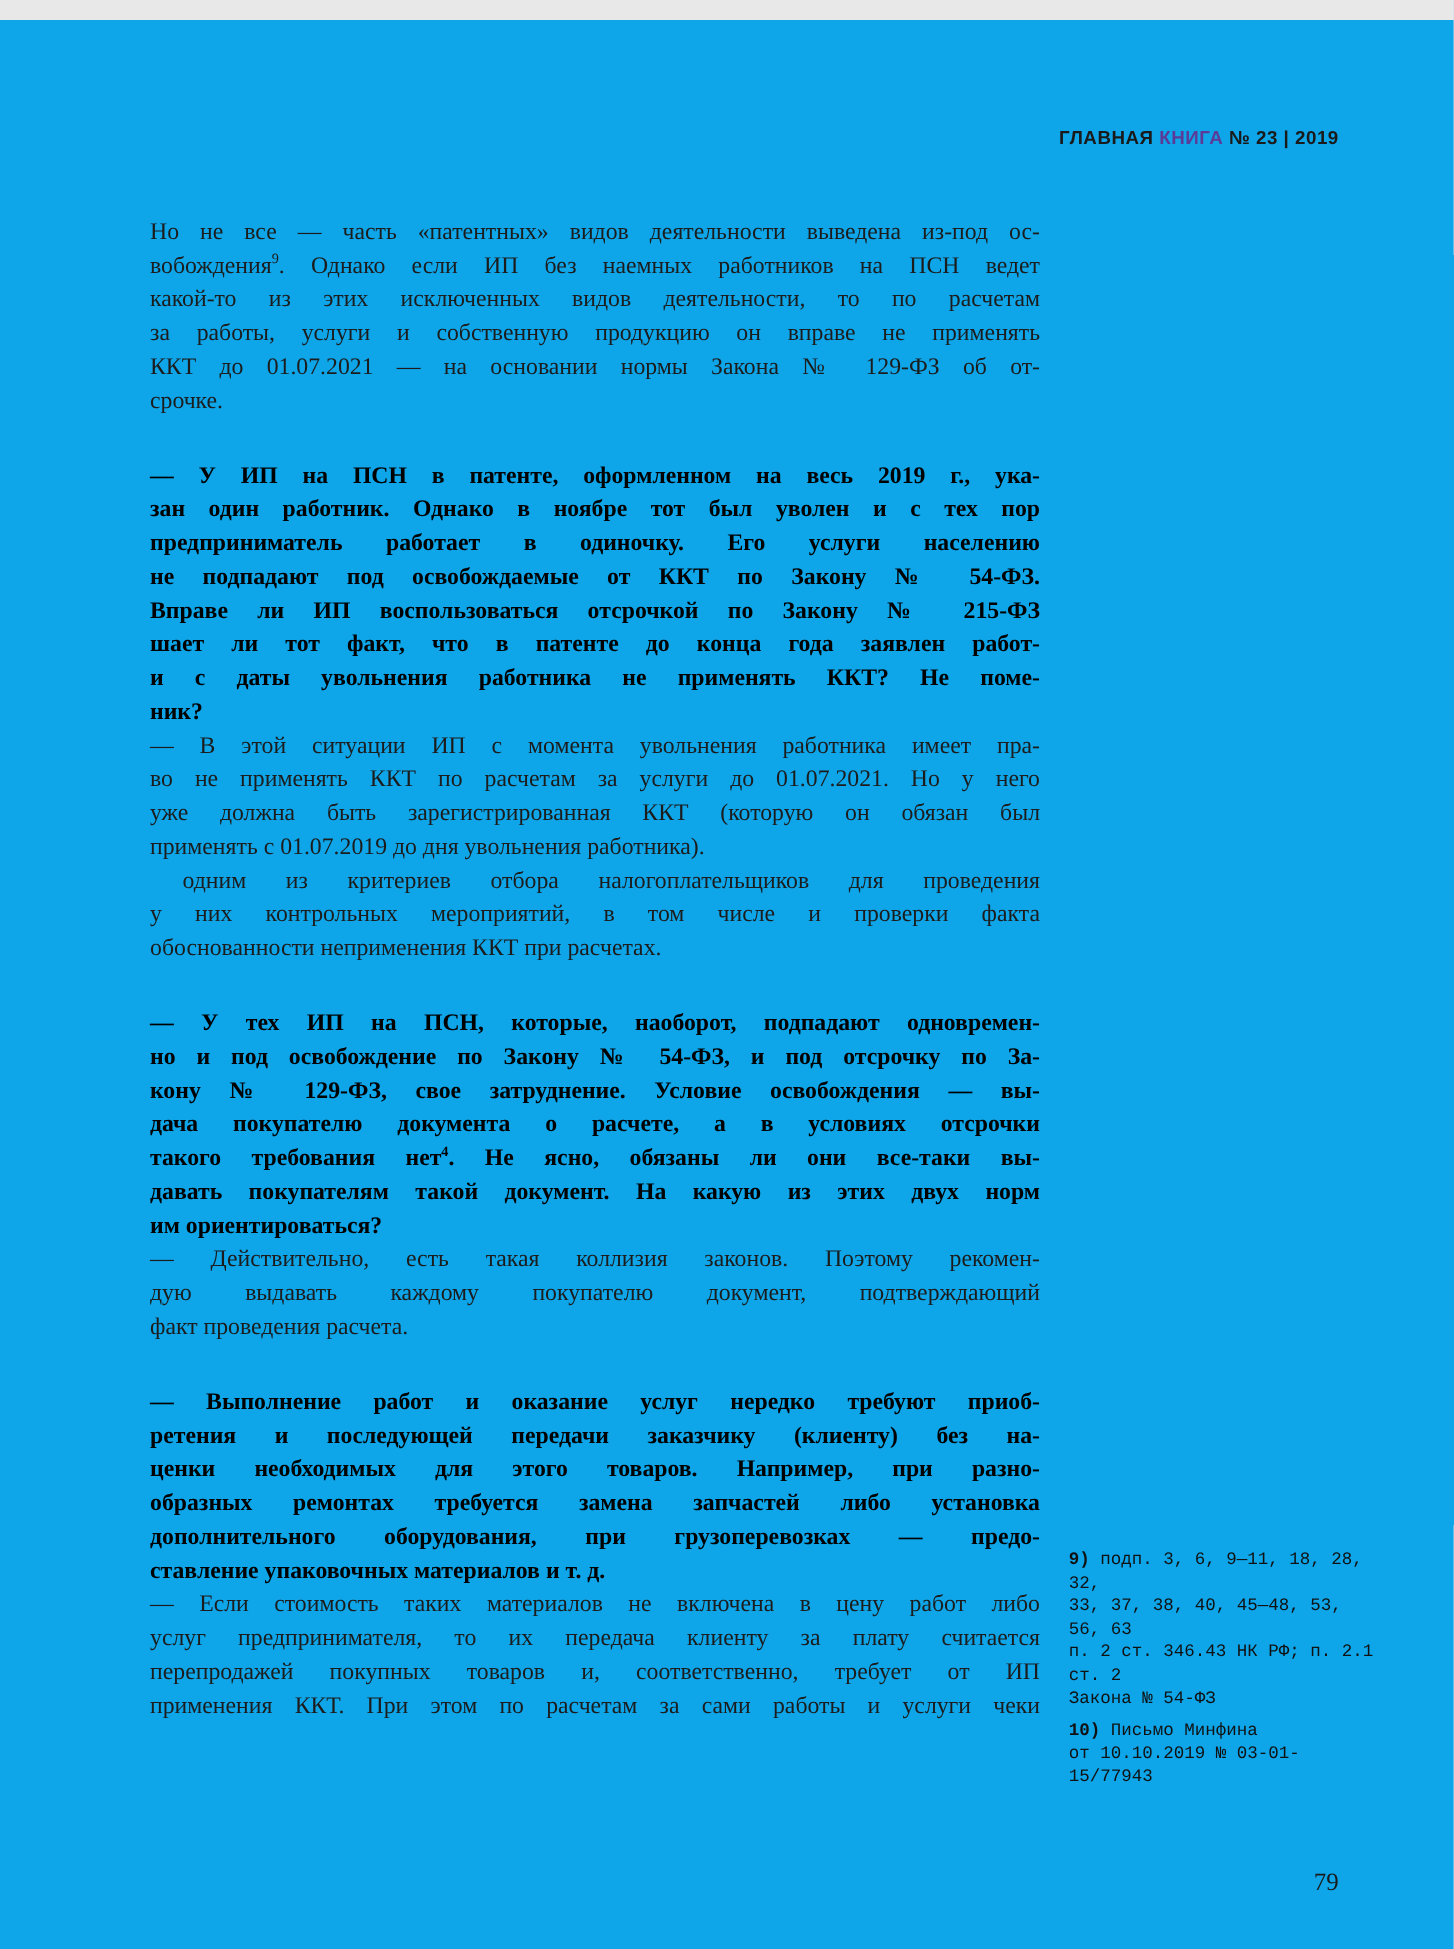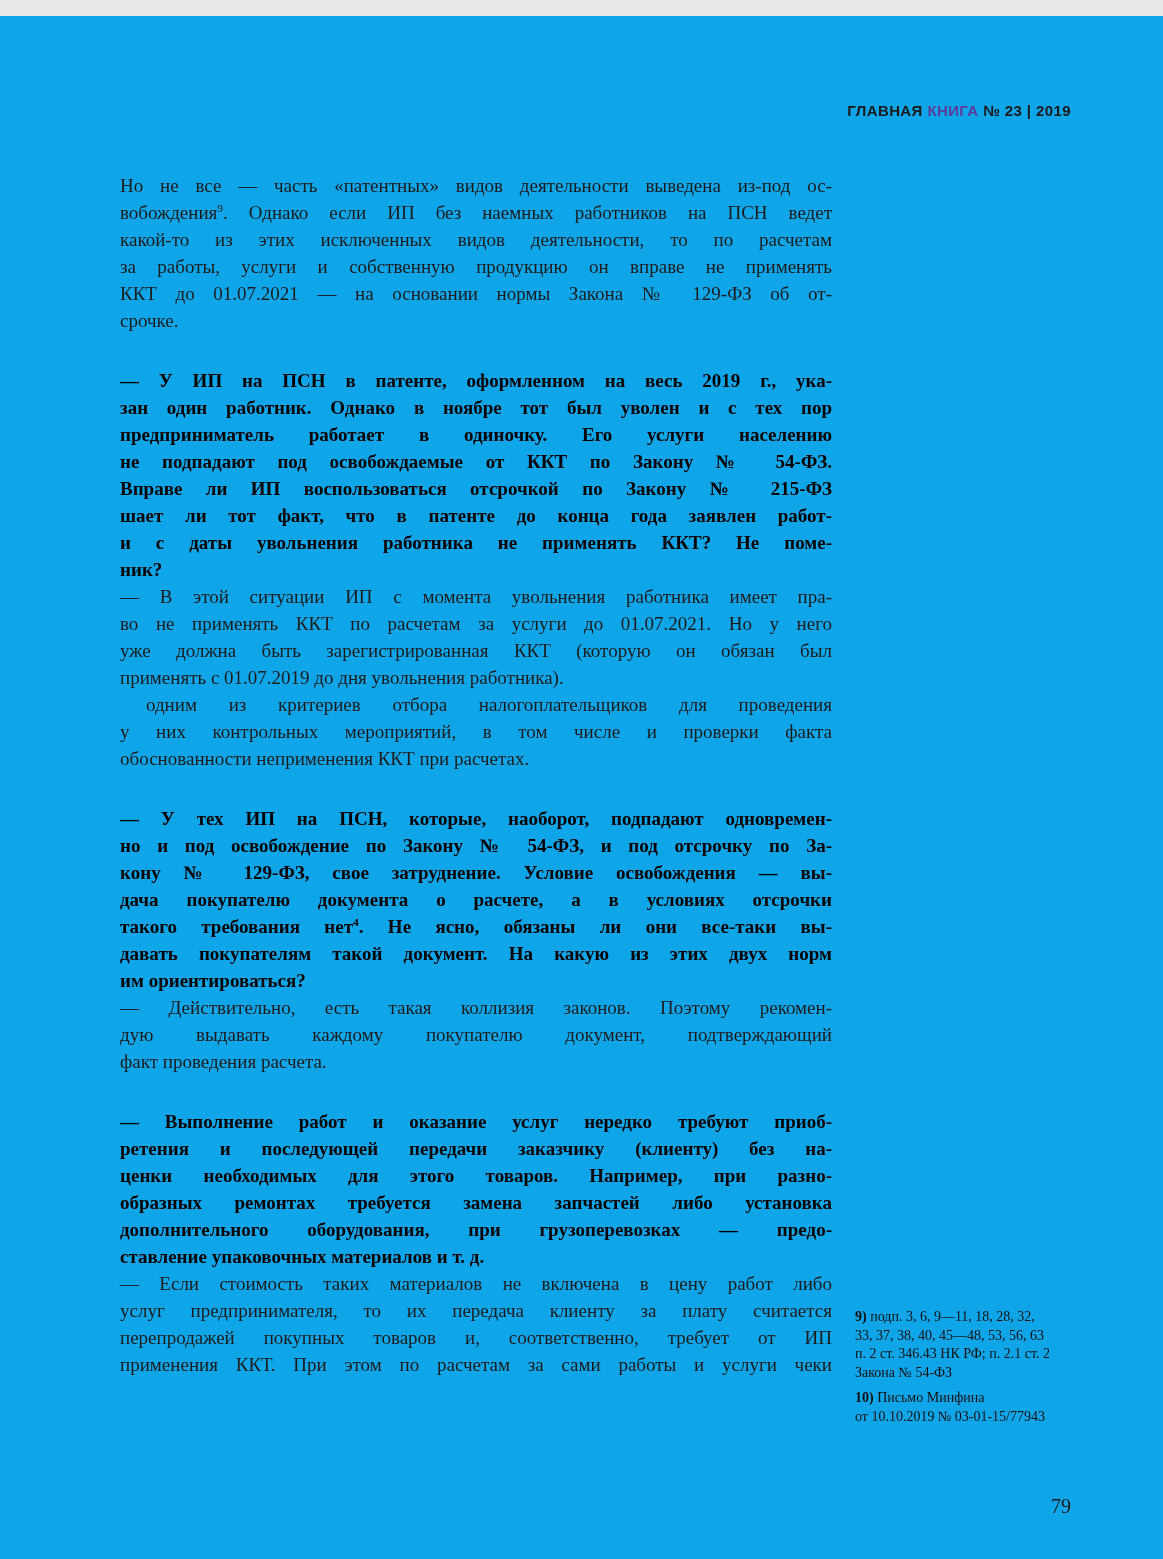--- a/index.html
+++ b/index.html
@@ -51,23 +51,23 @@
   sup {
     font-size: 60%;
     line-height: 0;
     vertical-align: super;
   }
 
   
   .footnotes {
     position: absolute;
     left: 855px;
-    top: 1292px;
+    top: 1223px;
     width: 245px;
-    font-family: Liberation Serif, serif;
+    font-family: Liberation Mono, monospace;
     font-size: 14px;
     line-height: 18.5px;
     color: #111;
   }
   .footnote + .footnote { margin-top: 7px; }
   .footnote b { font-weight: 700; }
 
   
   .page-number {
     position: absolute;

